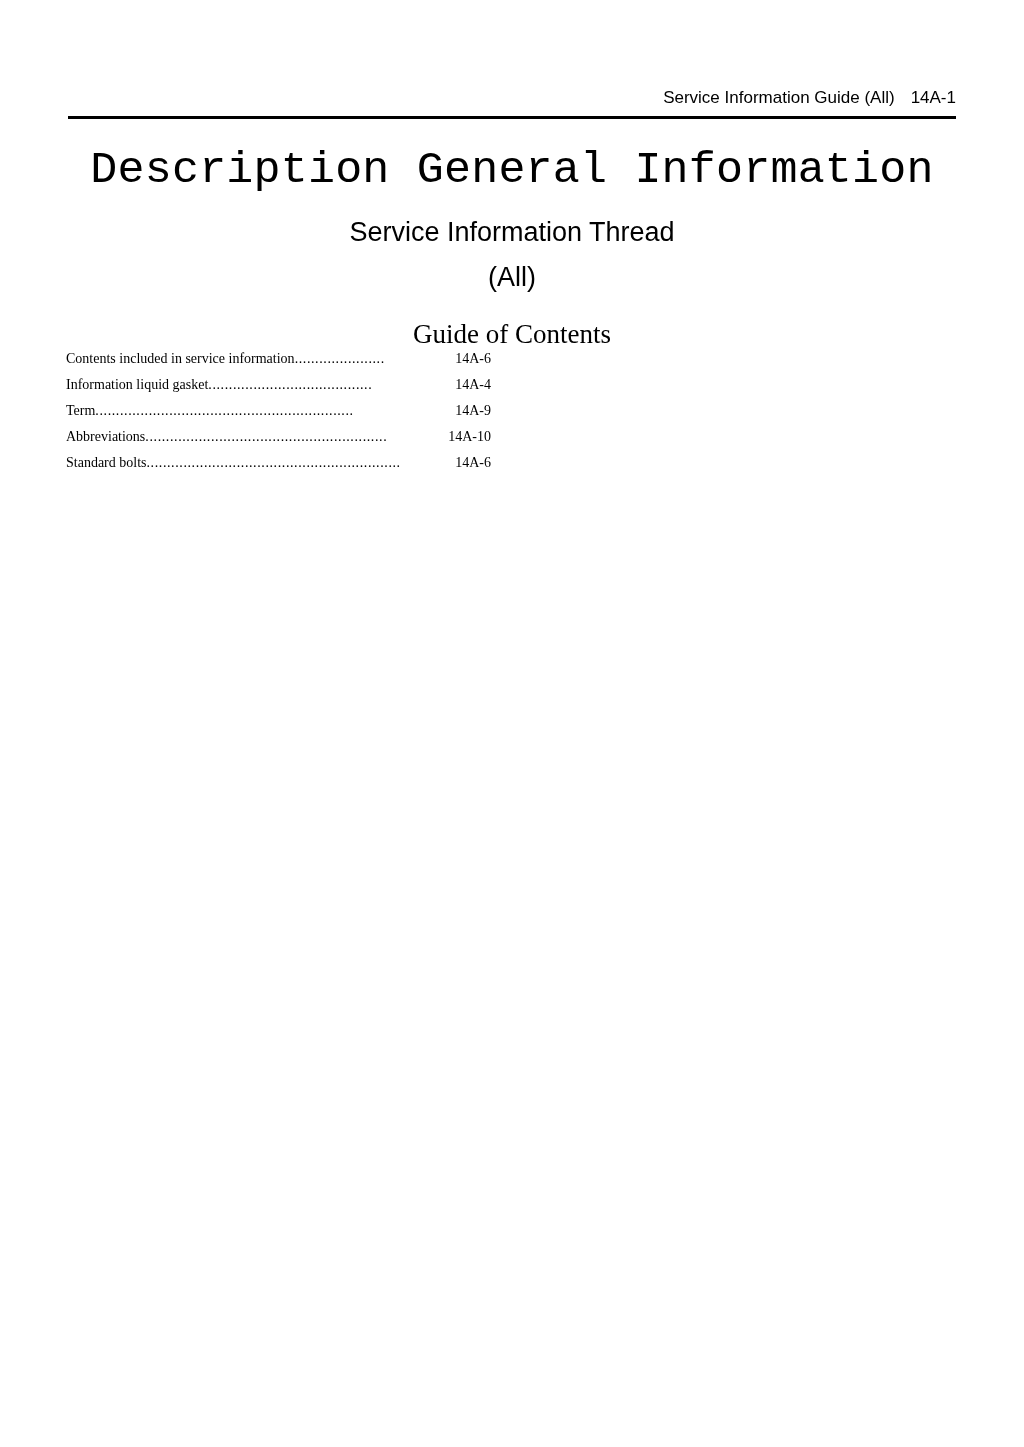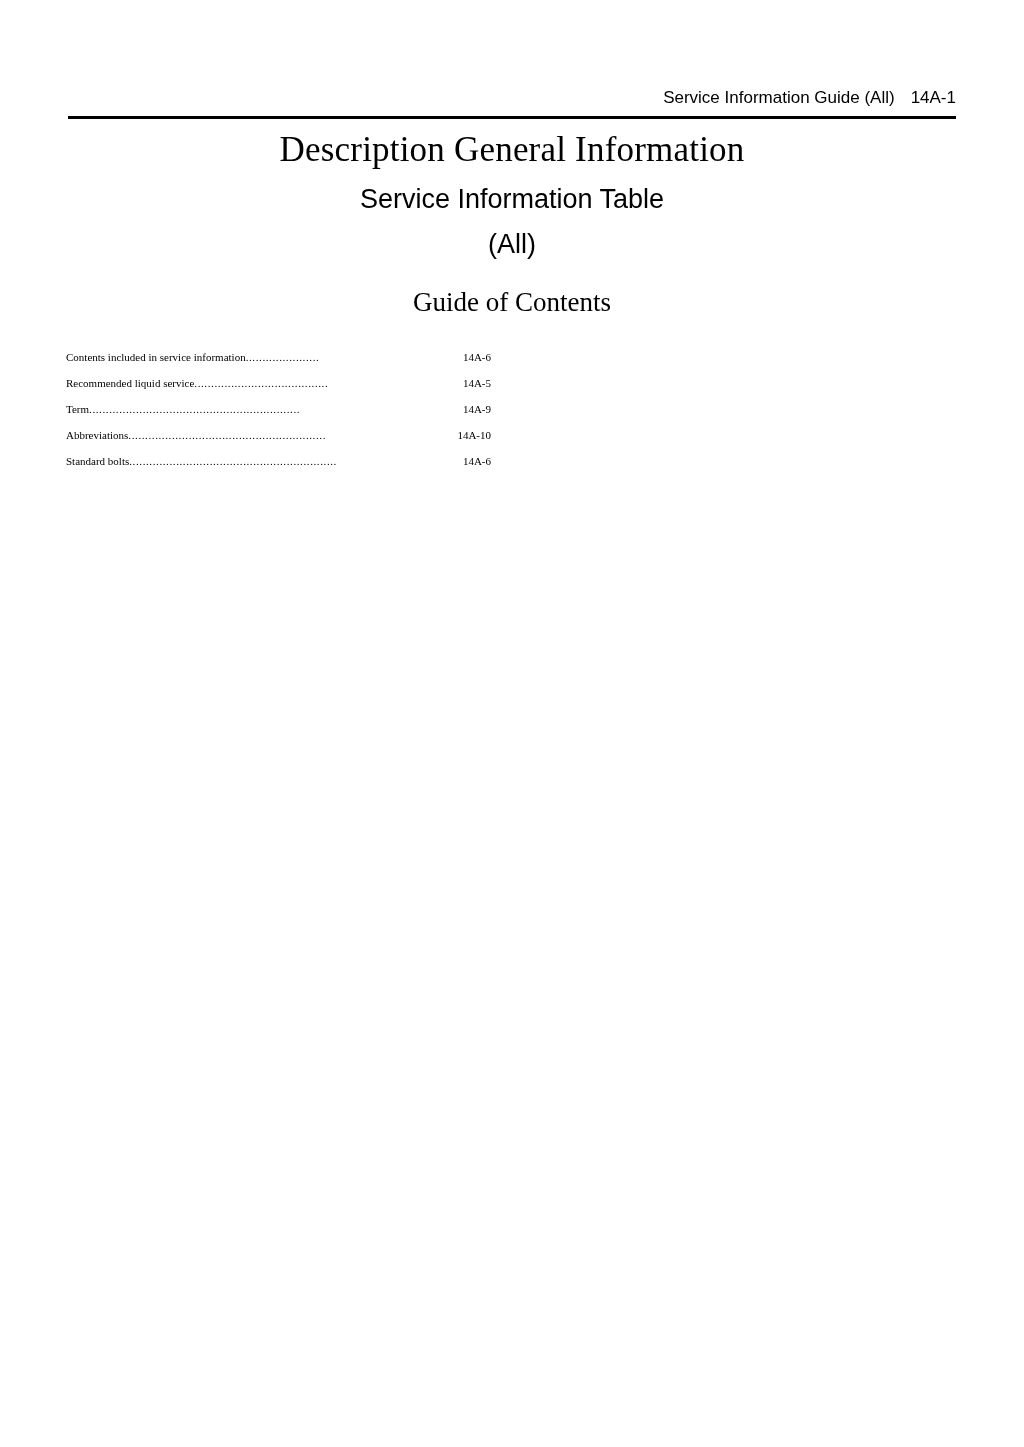--- a/index.html
+++ b/index.html
@@ -54,25 +54,25 @@
 
   
   .title-block {
     position: absolute;
     left: 68px;
     top: 128px;
     width: 888px;
     text-align: center;
   }
   .doc-title {
-    font-family: Liberation Serif, serif;
-    font-size: 35px;
+    font-family: Liberation Mono, monospace;
+    font-size: 45px;
     font-weight: normal;
     letter-spacing: 0.2px;
-    margin: 0;
+    margin: 14px;
     padding: 0;
     line-height: 1.28;
   }
   .doc-subtitle {
     font-family: "Liberation Sans", sans-serif;
     font-size: 27px;
     font-weight: normal;
     margin: 0;
     padding: 0;
     line-height: 1.35;
@@ -97,21 +97,21 @@
     margin-top: 24px;
   }
 
   
   .toc {
     position: absolute;
     left: 66px;
     top: 352px;
     width: 425px;
     font-family: "Liberation Serif", serif;
-    font-size: 11px;
+    font-size: 14px;
     color: #000000;
   }
   .toc-row {
     display: flex;
     align-items: baseline;
     width: 100%;
     line-height: 1.0;
     height: 26px;
   }
   .toc-label {
@@ -137,38 +137,38 @@
 
 <div class="page">
 
   <div class="header">
     <span class="header-title">Service Information Guide (All)</span><span class="header-page">14A-1</span>
   </div>
   <div class="header-rule"></div>
 
   <div class="title-block">
     <h1 class="doc-title">Description General Information</h1>
-    <h2 class="doc-subtitle">Service Information Table</h2>
+    <h2 class="doc-subtitle">Service Information Thread</h2>
     <h2 class="doc-subtitle2">(All)</h2>
     <h3 class="toc-heading">Guide of Contents</h3>
   </div>
 
   <div class="toc">
 
     <div class="toc-row">
       <span class="toc-label">Contents included in service information</span>
       <span class="toc-dots">......................</span>
       <span class="toc-page">14A-6</span>
     </div>
 
 
     <div class="toc-row">
-      <span class="toc-label">Recommended liquid service</span>
+      <span class="toc-label">Information liquid gasket</span>
       <span class="toc-dots">........................................</span>
-      <span class="toc-page">14A-5</span>
+      <span class="toc-page">14A-4</span>
     </div>
 
 
     <div class="toc-row">
       <span class="toc-label">Term</span>
       <span class="toc-dots">...............................................................</span>
       <span class="toc-page">14A-9</span>
     </div>
 
     <div class="toc-row">

